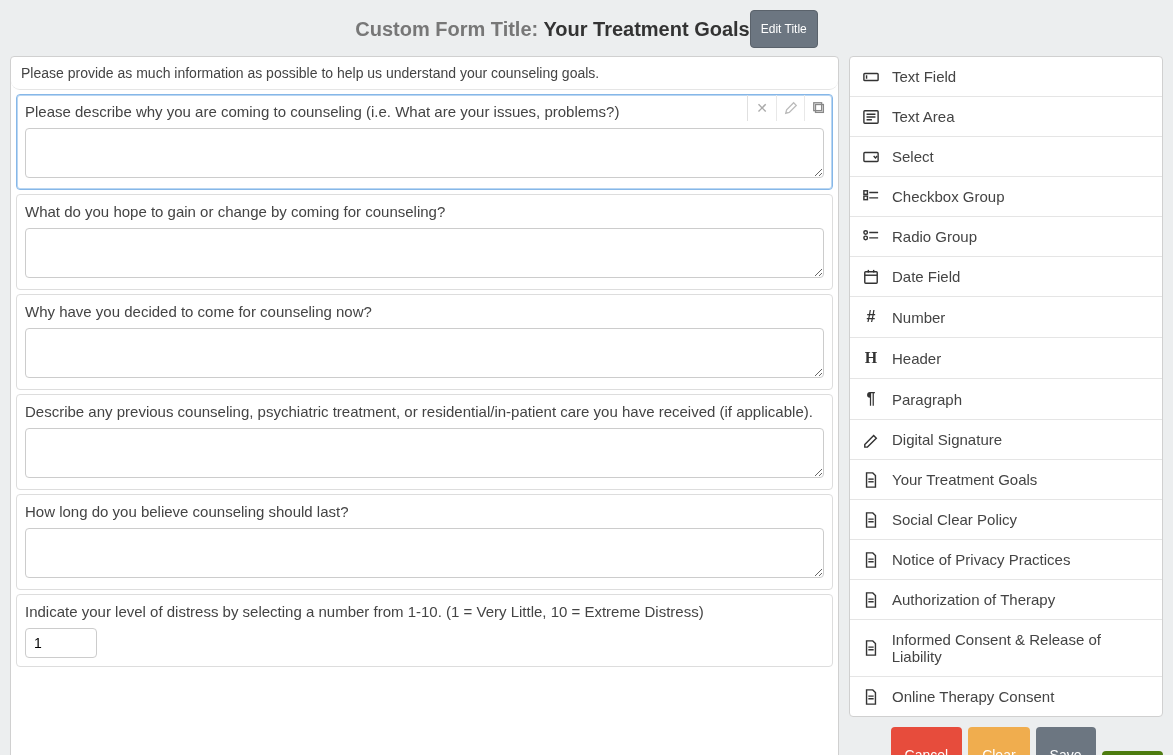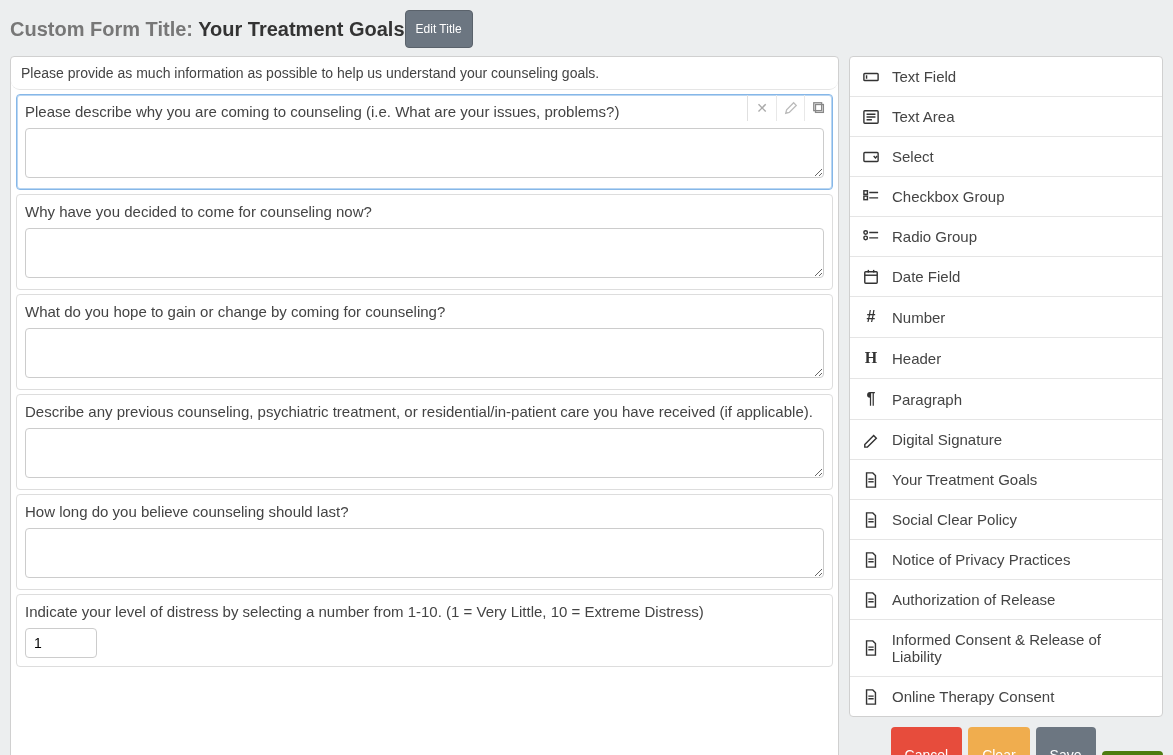--- a/index.html
+++ b/index.html
@@ -8,21 +8,21 @@
     background:#eceeef;
     color:#333;
     font-size:14px;
     width:1173px;
     height:755px;
     overflow:hidden;
     padding:10px 10px 0 10px;
   }
   .header-row {
     display:flex;
-    justify-content:flex-start;
+    justify-content:center;
     align-items:center;
     margin-bottom:8px;
   }
   .header-row h2 {
     font-size:20px;
     font-weight:700;
     color:#777;
   }
   .header-row h2 .title-dark { color:#333; }
   .edit-title-btn {
@@ -174,22 +174,22 @@
                 <path d="M2 14l1-4 8-8 3 3-8 8-4 1z" fill="none" stroke="#bbb" stroke-width="1.5"></path>
               </svg>
             </div>
             <div class="act">
               <svg viewBox="0 0 16 16" width="14" height="14">
                 <rect x="4" y="4" width="9" height="9" fill="none" stroke="#888" stroke-width="1.5"></rect>
                 <rect x="2" y="2" width="9" height="9" fill="none" stroke="#888" stroke-width="1.5"></rect>
               </svg>
             </div>
           </div><div class="field-label">Please describe why you are coming to counseling (i.e. What are your issues, problems?)</div><textarea class="form-input" style=""></textarea></div>
+        <div class="field-block"><div class="field-label">What do you hope to gain or change by coming for counseling?</div><textarea class="form-input" style=""></textarea></div>
         <div class="field-block"><div class="field-label">Why have you decided to come for counseling now?</div><textarea class="form-input" style=""></textarea></div>
-        <div class="field-block"><div class="field-label">What do you hope to gain or change by coming for counseling?</div><textarea class="form-input" style=""></textarea></div>
         <div class="field-block"><div class="field-label">Describe any previous counseling, psychiatric treatment, or residential/in-patient care you have received (if applicable).</div><textarea class="form-input" style=""></textarea></div>
         <div class="field-block"><div class="field-label">How long do you believe counseling should last?</div><textarea class="form-input" style=""></textarea></div>
         <div class="field-block"><div class="field-label">Indicate your level of distress by selecting a number from 1-10.  (1 = Very Little, 10 = Extreme Distress)</div><input type="number" class="num-input" value="1" style=""></div>
       </div>
   </div>
 
   <div class="right">
     <div class="components" id="components-host">
         <div class="comp">
           <span class="ic">
@@ -310,21 +310,21 @@
           <span>Notice of Privacy Practices</span>
         </div>
         <div class="comp">
           <span class="ic">
             <svg viewBox="0 0 18 18">
               <path d="M4 1h7l3 3v13H4z"></path>
               <line x1="6" y1="8" x2="12" y2="8"></line>
               <line x1="6" y1="11" x2="12" y2="11"></line>
             </svg>
           </span>
-          <span>Authorization of Release</span>
+          <span>Authorization of Therapy</span>
         </div>
         <div class="comp">
           <span class="ic">
             <svg viewBox="0 0 18 18">
               <path d="M4 1h7l3 3v13H4z"></path>
               <line x1="6" y1="8" x2="12" y2="8"></line>
               <line x1="6" y1="11" x2="12" y2="11"></line>
             </svg>
           </span>
           <span>Informed Consent &amp; Release of Liability</span>

